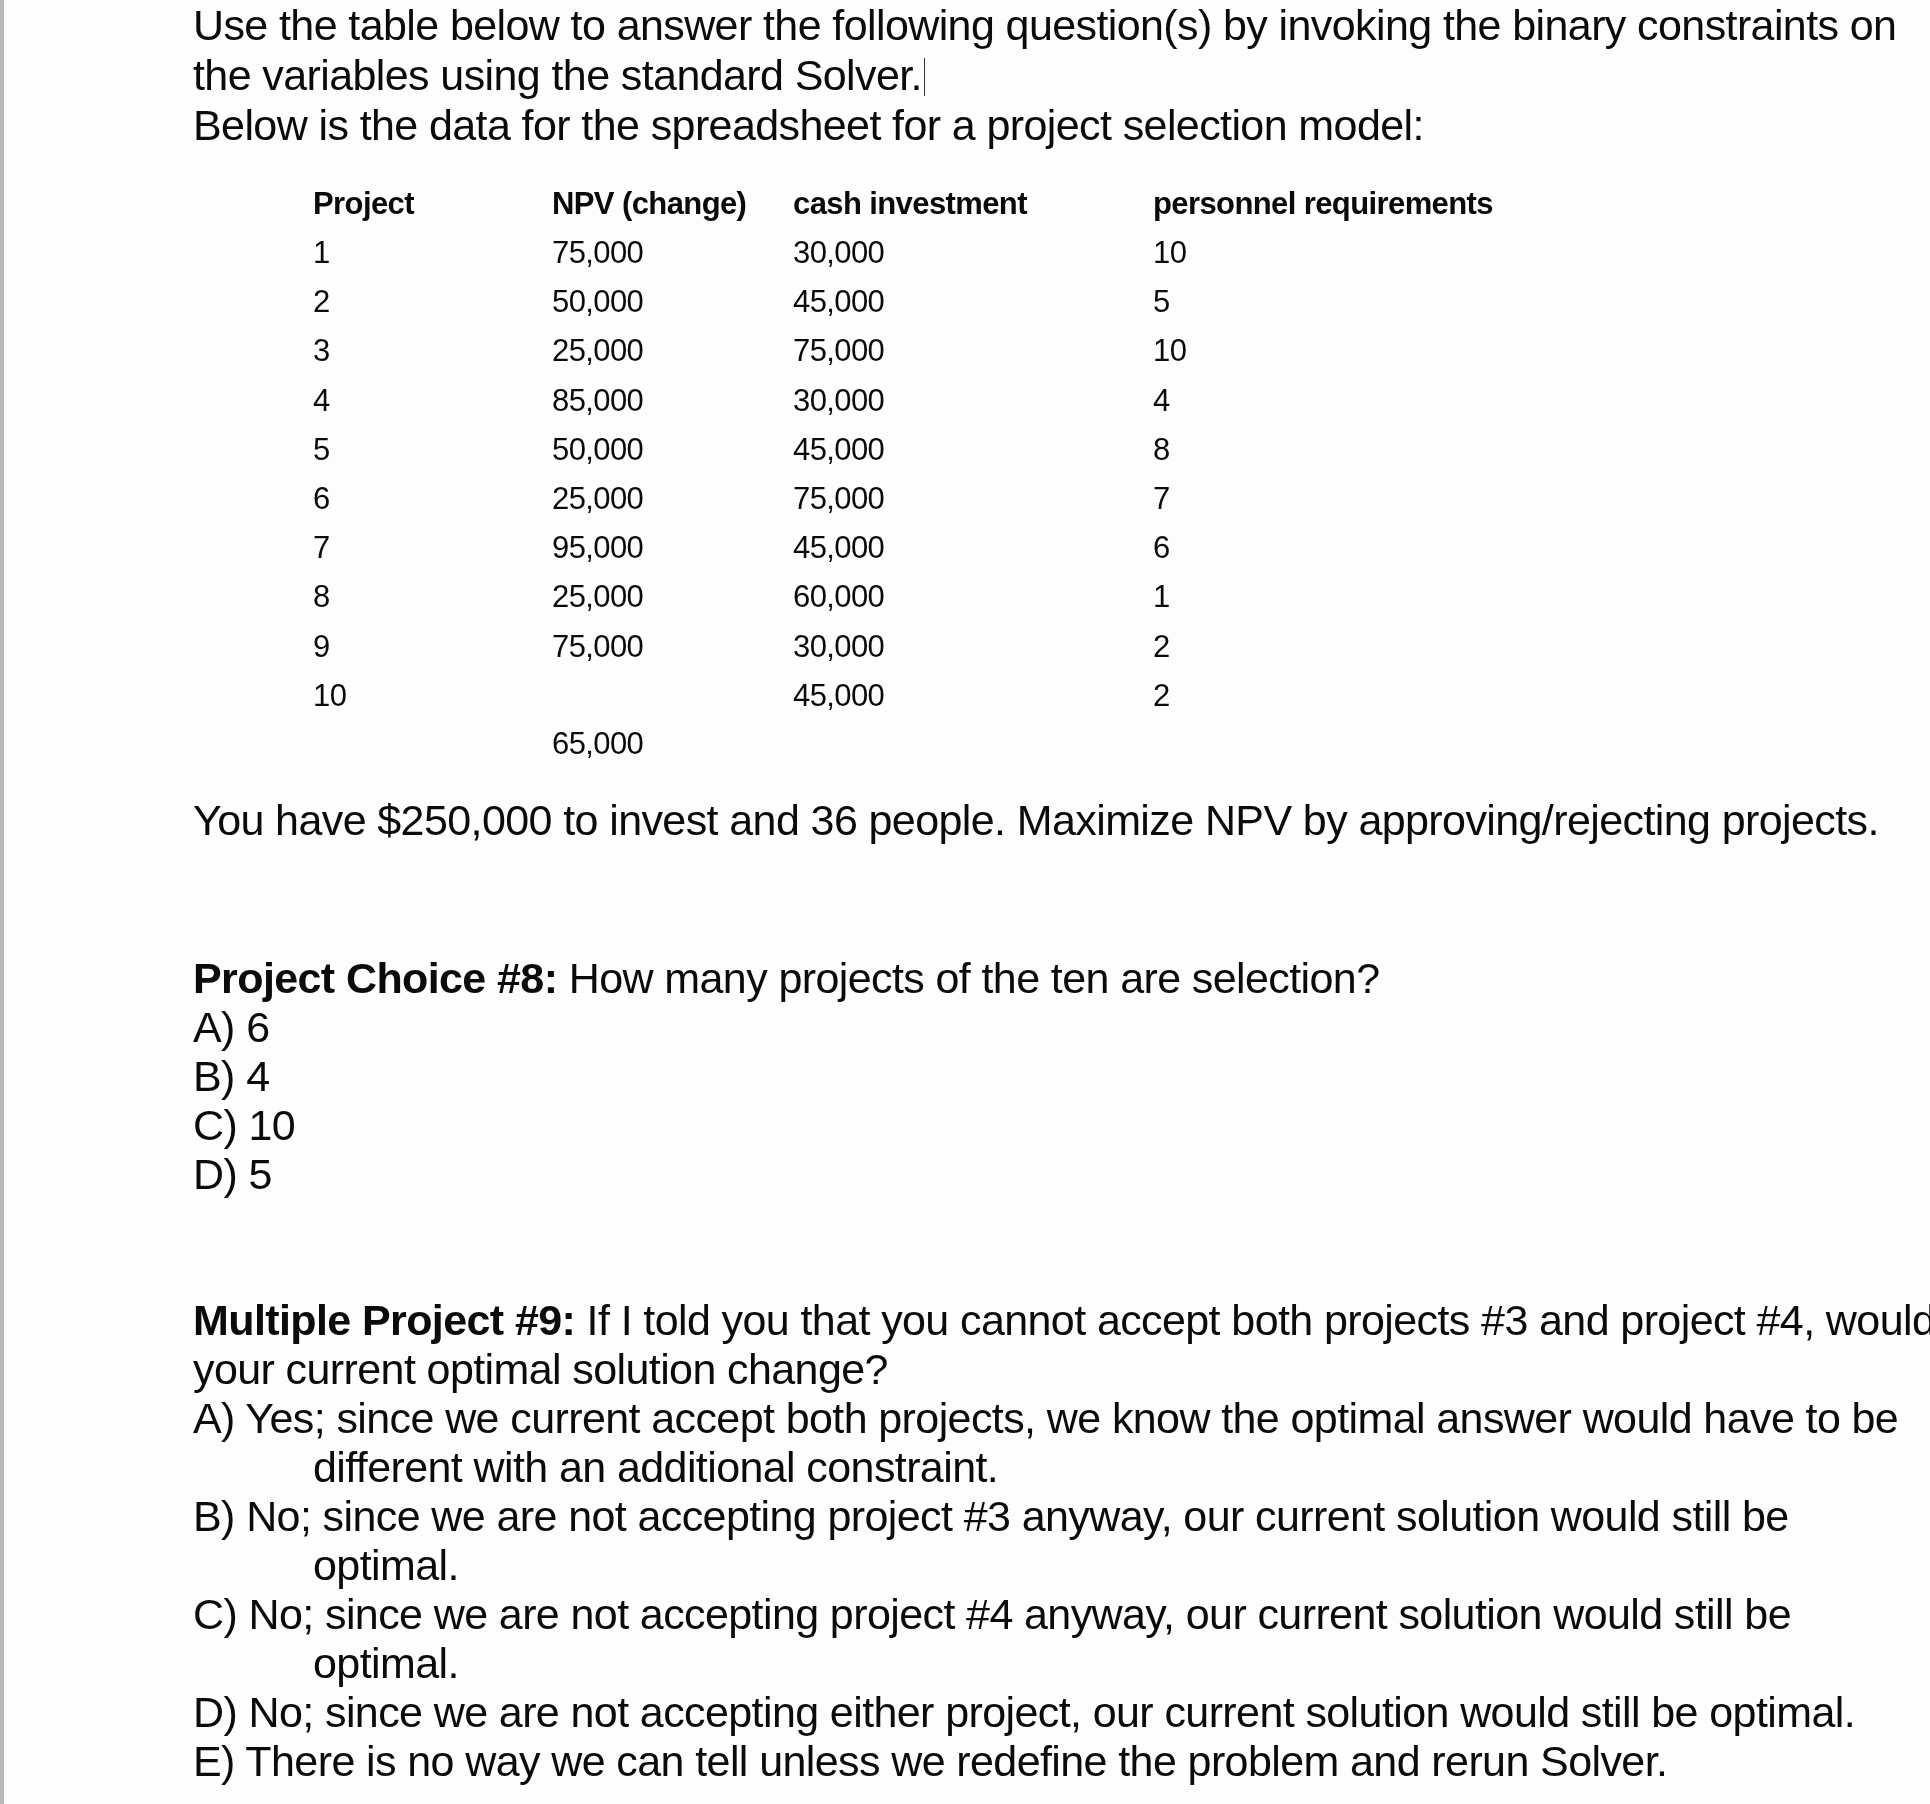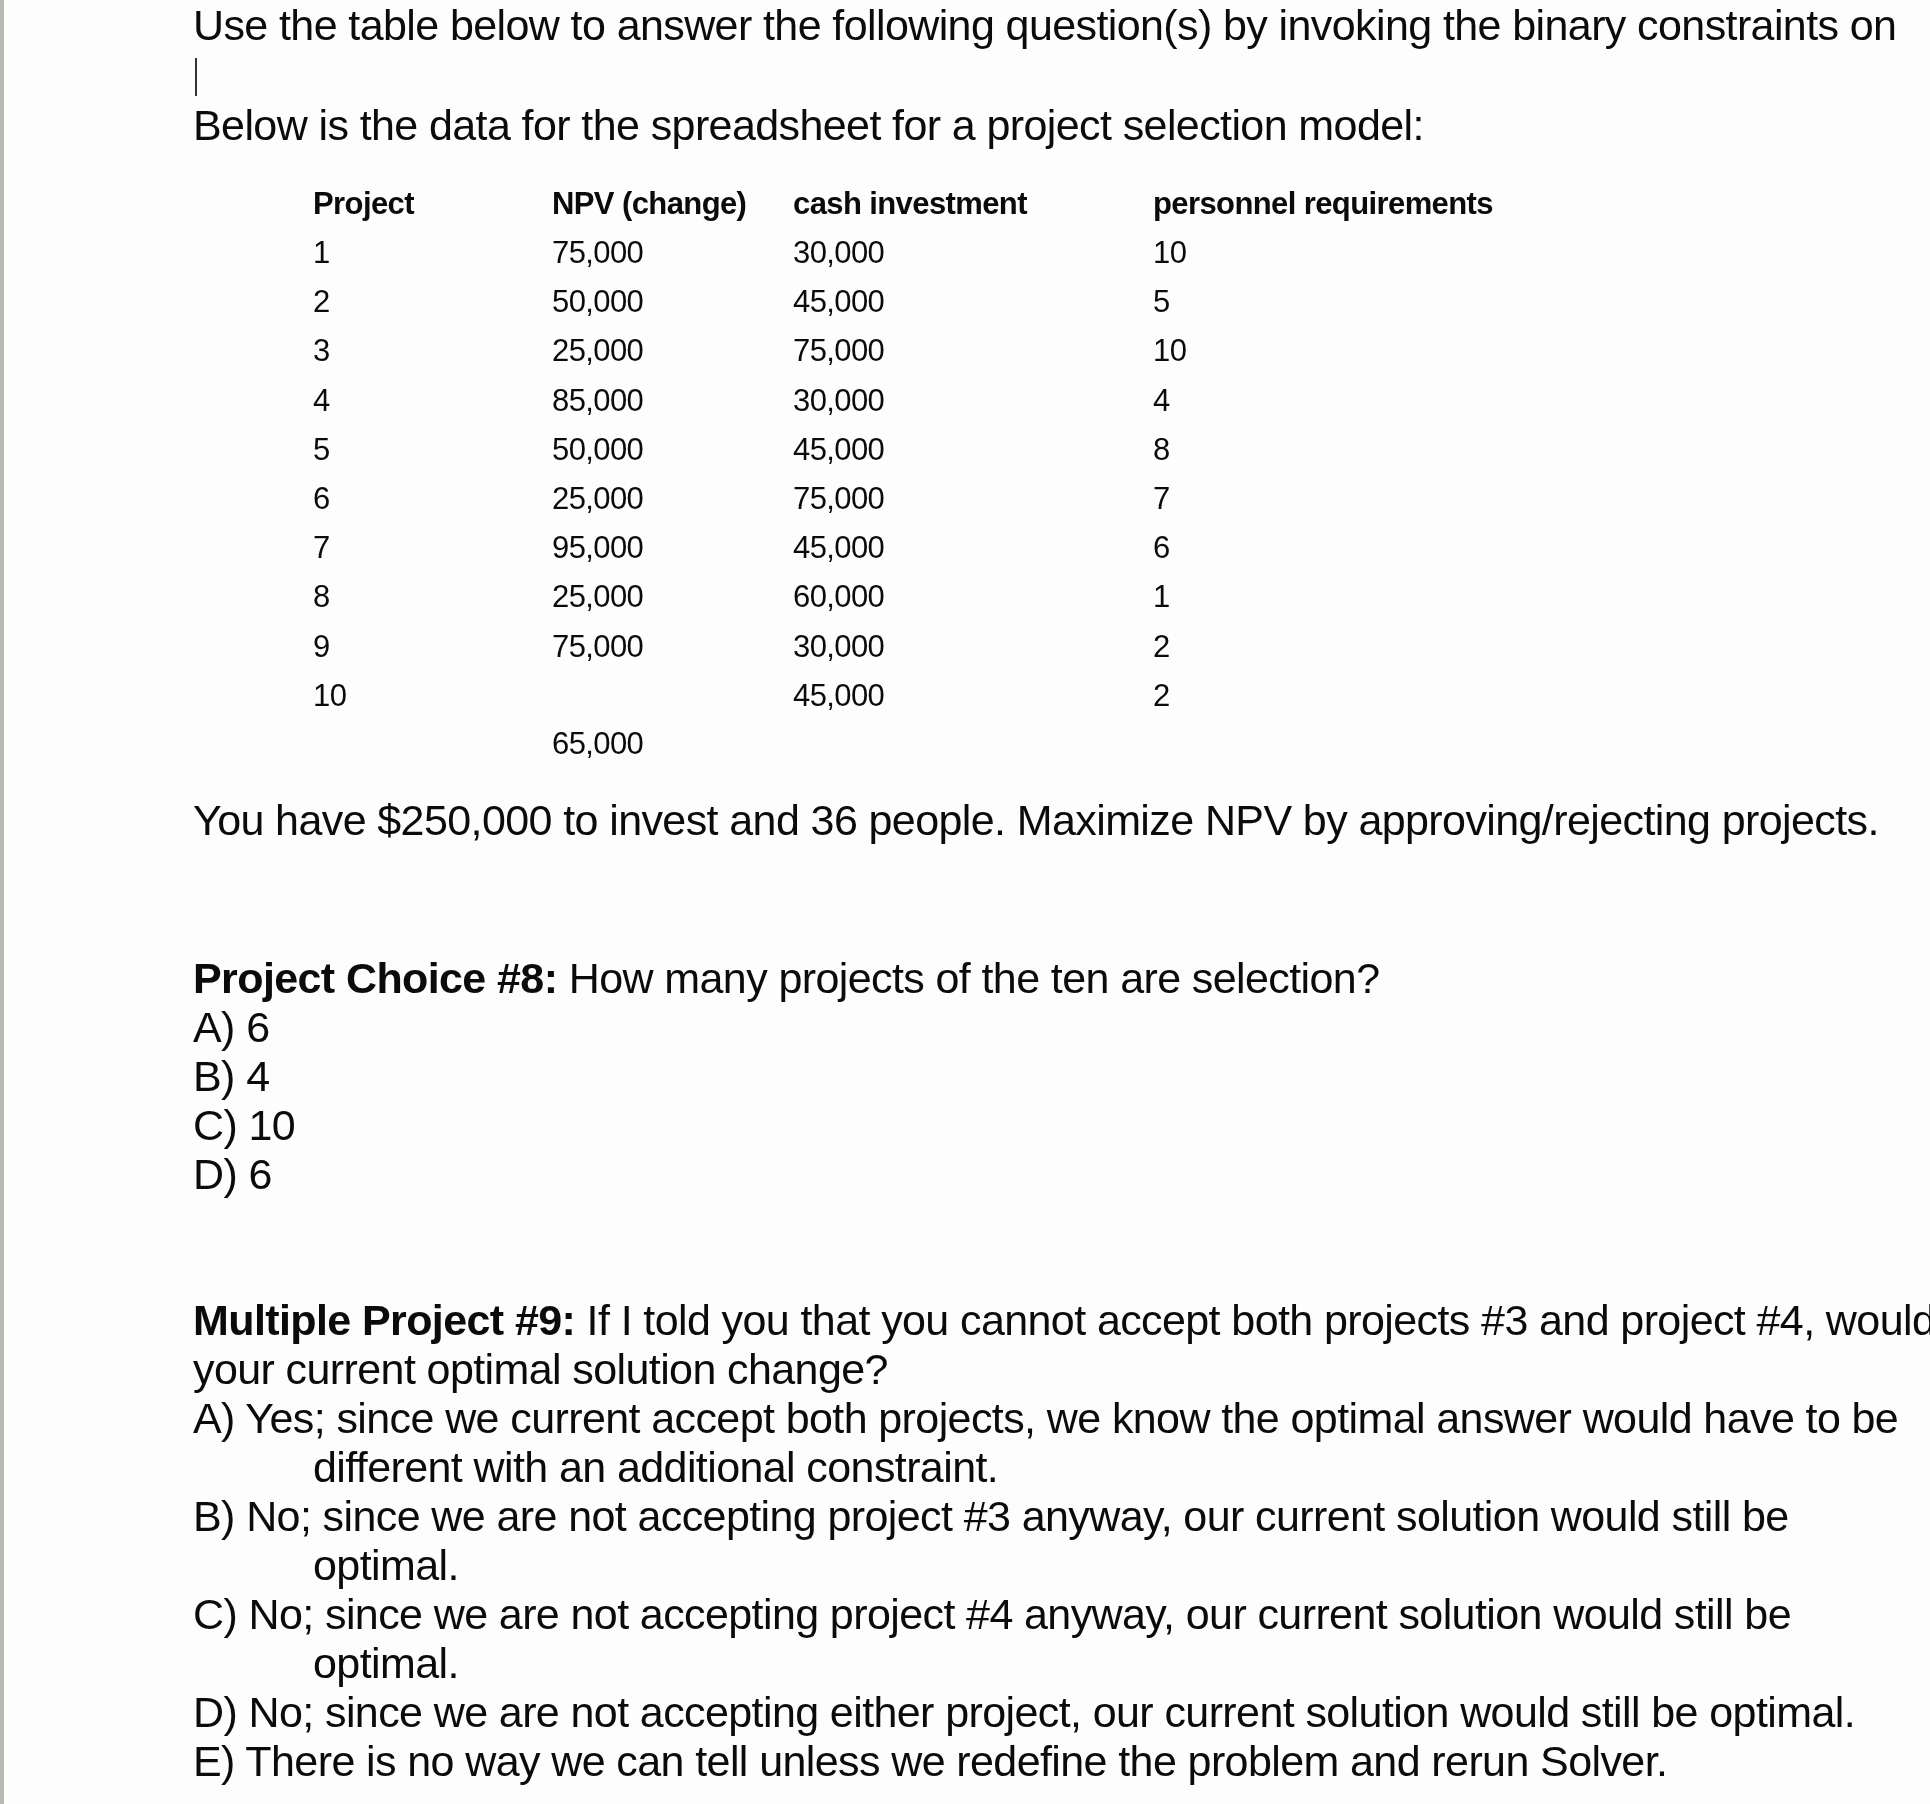--- a/index.html
+++ b/index.html
@@ -21,21 +21,21 @@
   b { font-weight: bold; }
   .indent { left: 313px; }
 </style>
 </head>
 <body>
 
 <div class="left-bar"></div>
 
 <div>
   <div class="line" style="top:1px">Use the table below to answer the following question(s) by invoking the binary constraints on</div>
-  <div class="line" style="top:51px"><span class="caret"></span></div>
+  <div class="line" style="top:51px"><span>the variables using the standard Solver.</span><span class="caret"></span></div>
   <div class="line" style="top:101px">Below is the data for the spreadsheet for a project selection model:</div>
 </div>
 
 <div class="tbl" id="tbl">
     <div class="cell hdr c0" style="top: 179px;">Project</div>
     <div class="cell hdr c1" style="top: 179px;">NPV (change)</div>
     <div class="cell hdr c2" style="top: 179px;">cash investment</div>
     <div class="cell hdr c3" style="top: 179px;">personnel requirements</div>
     <div class="cell c0" style="top: 228px;">1</div>
     <div class="cell c1" style="top: 228px;">75,000</div>
@@ -79,21 +79,21 @@
     <div class="cell c3" style="top: 670.8px;">2</div>
   </div>
 
 <div class="line" style="top:796px">You have $250,000 to invest and 36 people. Maximize NPV by approving/rejecting projects.</div>
 
 <div>
   <div class="line" style="top:954px"><b>Project Choice #8:</b><span> How many projects of the ten are selection?</span></div>
   <div class="line" style="top:1003px">A) 6</div>
   <div class="line" style="top:1052px">B) 4</div>
   <div class="line" style="top:1101px">C) 10</div>
-  <div class="line" style="top:1150px">D) 6</div>
+  <div class="line" style="top:1150px">D) 5</div>
 </div>
 
 <div>
   <div class="line" style="top:1296px"><b>Multiple Project #9:</b><span> If I told you that you cannot accept both projects #3 and project #4, would</span></div>
   <div class="line" style="top:1345px">your current optimal solution change?</div>
   <div class="line" style="top:1394px">A)  Yes; since we current accept both projects, we know the optimal answer would have to be</div>
   <div class="line indent" style="top:1443px">different with an additional constraint.</div>
   <div class="line" style="top:1492px">B)  No; since we are not accepting project #3 anyway, our current solution would still be</div>
   <div class="line indent" style="top:1541px">optimal.</div>
   <div class="line" style="top:1590px">C) No; since we are not accepting project #4 anyway, our current solution would still be</div>

